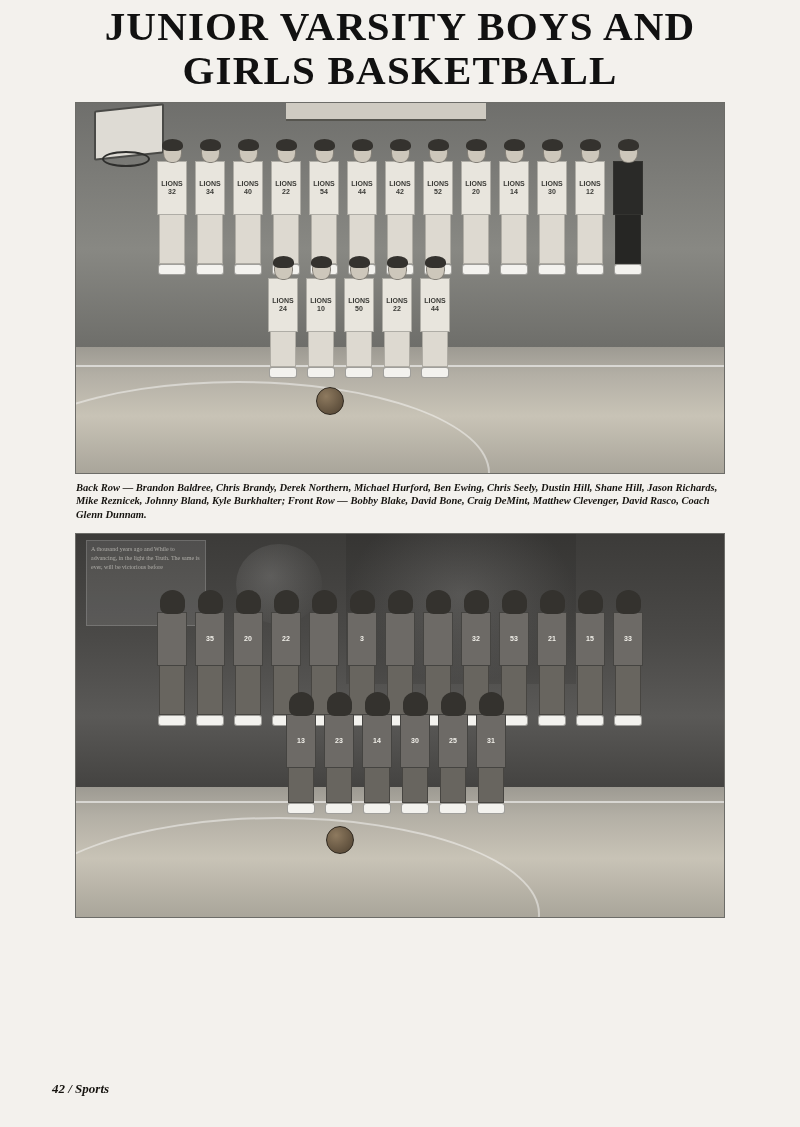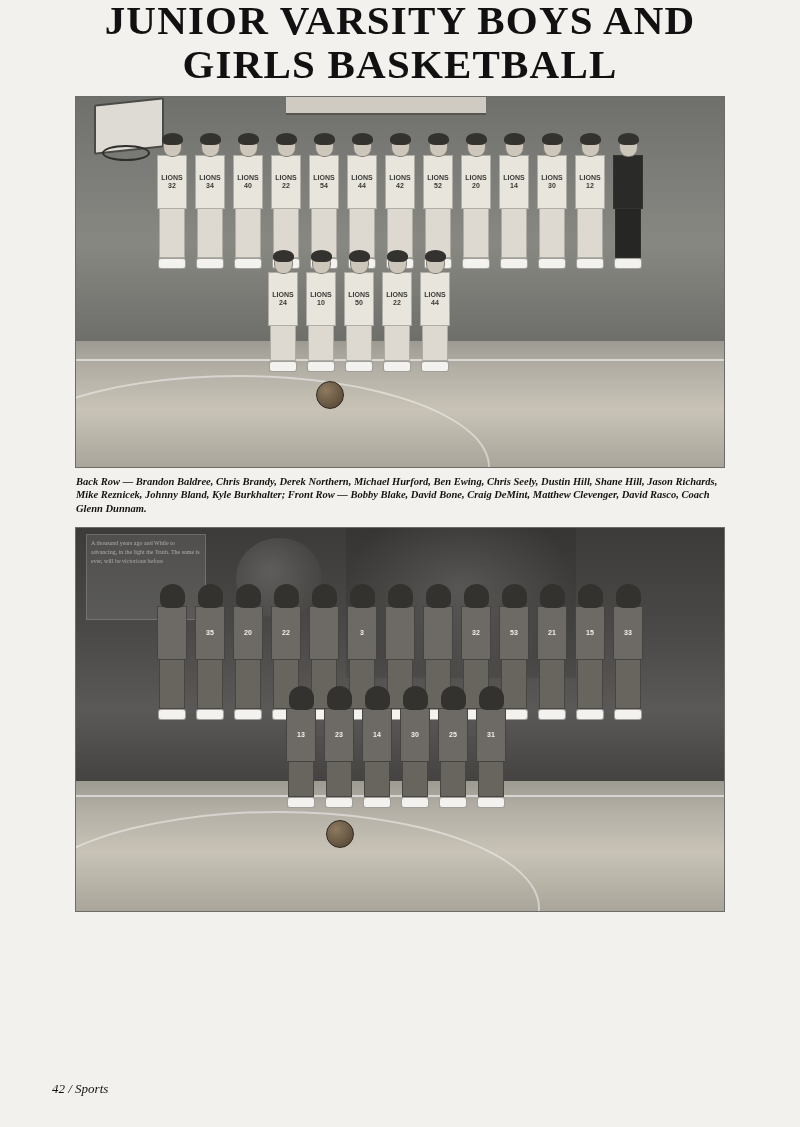--- a/index.html
+++ b/index.html
@@ -19,21 +19,21 @@
   .page {
     position: relative;
     width: 800px;
     height: 1127px;
     background: #f3f1ed;
   }
 
   
   .title-block {
     text-align: center;
-    padding-top: 0;
+    padding-top: 6px;
     line-height: 1.02;
   }
   .title-line {
     font-family: "Liberation Serif", serif;
     font-weight: bold;
     font-size: 41px;
     letter-spacing: 1.2px;
     color: #111;
     text-transform: uppercase;
     font-stretch: expanded;
@@ -242,21 +242,21 @@
     text-align: left;
   }
 
   
   .footer {
     position: absolute;
     left: 52px;
     bottom: 30px;
     font-family: "Liberation Serif", serif;
     font-size: 13px;
-    font-weight: normal;
+    font-weight: bold;
     font-style: italic;
     color: #15130f;
   }
 </style>
 </head>
 <body>
 
 <div class="page">
 
   <div class="title-block">

